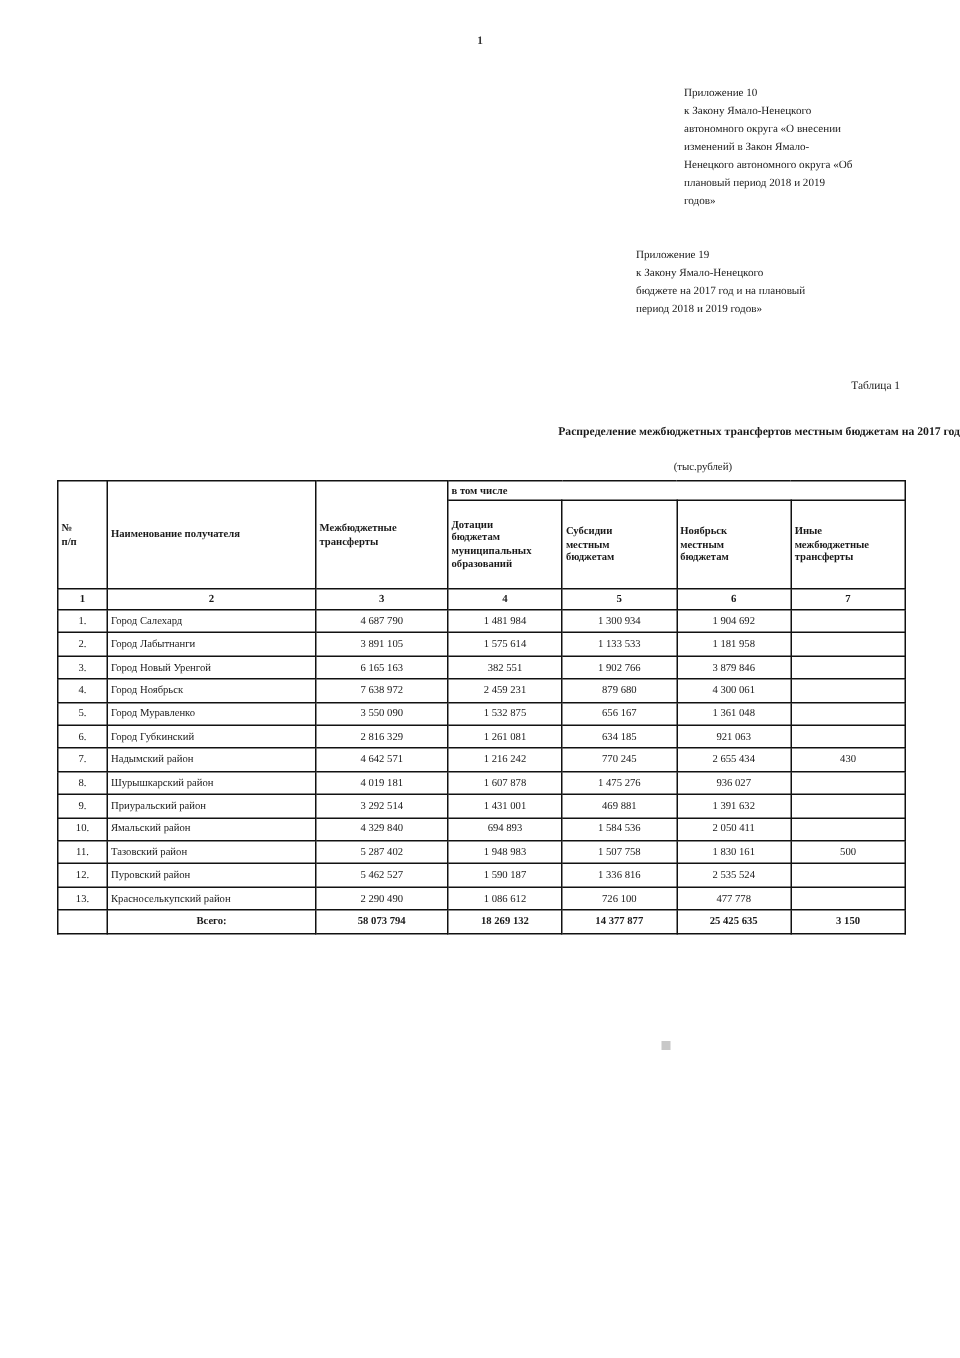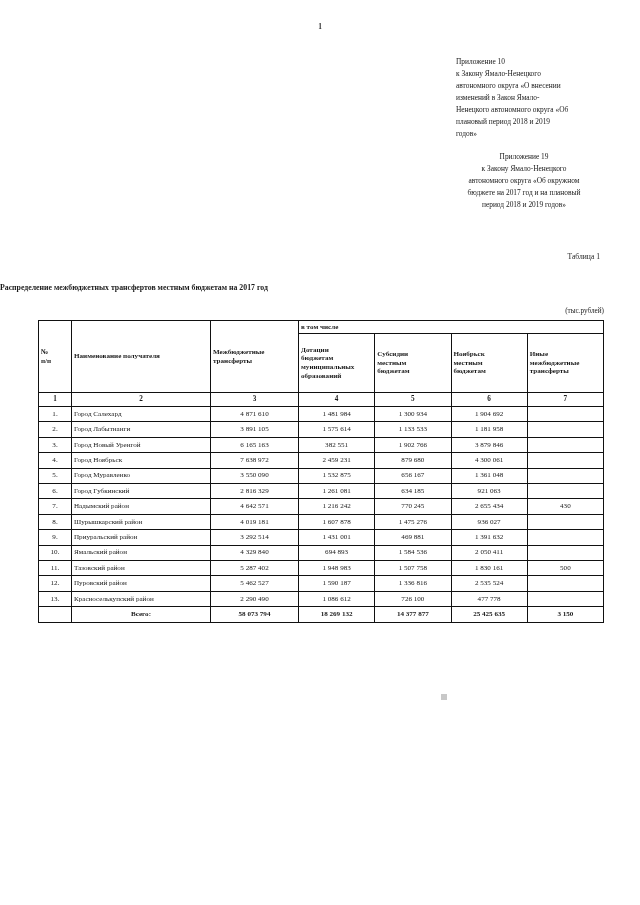--- a/index.html
+++ b/index.html
@@ -36,45 +36,45 @@
   .ref-block {
     position: absolute;
     left: 424px;
     width: 200px;
     font-size: 7.4px;
     line-height: 1.62;
     text-align: left;
     color: #1a1a1a;
   }
   #ref-block-10 { top: 56px; margin-left: 32px; }
-  #ref-block-19 { top: 151px; text-align: center; }
+  #ref-block-19 { top: 164px; }
   .ref-line { display: block; white-space: nowrap; }
   
   .table-label {
     position: absolute;
     top: 252px;
     left: 0;
     width: 600px;
     text-align: right;
     font-size: 7.6px;
   }
   .doc-title {
     position: absolute;
     top: 283px;
     left: 0;
     width: 640px;
-    text-align: left;
+    text-align: right;
     font-size: 7.8px;
     font-weight: bold;
   }
   .units-label {
     position: absolute;
     top: 307px;
     left: 0;
-    width: 604px;
+    width: 488px;
     text-align: right;
     font-size: 7.2px;
   }
   
   table.budget {
     position: absolute;
     top: 320px;
     left: 38px;
     width: 566px;
     border-collapse: collapse;
@@ -139,21 +139,20 @@
       <span class="ref-line">к Закону Ямало-Ненецкого</span>
       <span class="ref-line">автономного округа «О внесении</span>
       <span class="ref-line">изменений в Закон Ямало-</span>
       <span class="ref-line">Ненецкого автономного округа «Об</span>
       <span class="ref-line">плановый период 2018 и 2019</span>
       <span class="ref-line">годов»</span>
     </div>
   <div class="ref-block" id="ref-block-19">
       <span class="ref-line">Приложение 19</span>
       <span class="ref-line">к Закону Ямало-Ненецкого</span>
-      <span class="ref-line">автономного округа «Об окружном</span>
       <span class="ref-line">бюджете на 2017 год и на плановый</span>
       <span class="ref-line">период 2018 и 2019 годов»</span>
     </div>
 
   <div class="table-label">Таблица 1</div>
   <div class="doc-title">Распределение межбюджетных трансфертов местным бюджетам на 2017 год</div>
   <div class="units-label">(тыс.рублей)</div>
 
   <table class="budget">
     <thead>
@@ -199,21 +198,21 @@
           <td>4</td>
           <td>5</td>
           <td>6</td>
           <td>7</td>
         </tr>
     </thead>
     <tbody id="table-body">
         <tr class="data-row">
           <td class="c-num">1.</td>
           <td class="c-name">Город Салехард</td>
-          <td class="c-val">4 871 610</td>
+          <td class="c-val">4 687 790</td>
           <td class="c-val">1 481 984</td>
           <td class="c-val">1 300 934</td>
           <td class="c-val">1 904 692</td>
           <td class="c-val"></td>
         </tr>
         <tr class="data-row">
           <td class="c-num">2.</td>
           <td class="c-name">Город Лабытнанги</td>
           <td class="c-val">3 891 105</td>
           <td class="c-val">1 575 614</td>

